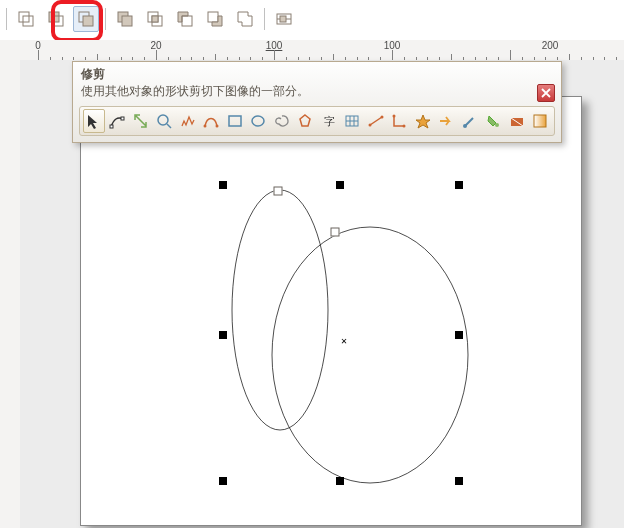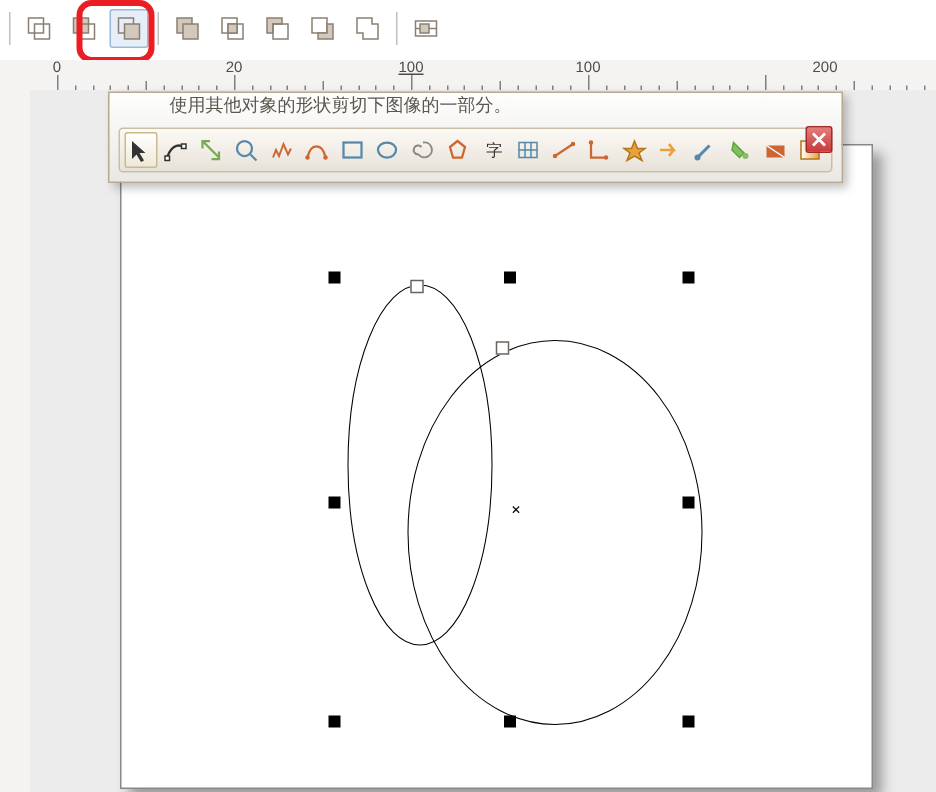--- a/index.html
+++ b/index.html
@@ -150,21 +150,20 @@
   .float-panel .title {
     font-weight: bold;
     font-size: 12px;
     color: #5c564d;
     padding: 4px 8px 0 8px;
   }
   .float-panel .desc {
     font-size: 12px;
     color: #5c564d;
     padding: 0 16px 4px 8px;
-    margin-left: 32px;
   }
   .close-btn {
     position: absolute;
     top: 22px;
     right: 6px;
     width: 16px;
     height: 16px;
     background: linear-gradient(#e57d7d,#c83a3a);
     border: 1px solid #9f2b2b;
     border-radius: 2px;
@@ -341,20 +340,21 @@
     <div class="sel-handle" style="left: 455px; top: 331px;"></div>
     <div class="sel-handle" style="left: 219px; top: 477px;"></div>
     <div class="sel-handle" style="left: 336px; top: 477px;"></div>
     <div class="sel-handle" style="left: 455px; top: 477px;"></div>
     <div class="obj-handle" style="left: 278px; top: 191px;"></div>
     <div class="obj-handle" style="left: 335px; top: 232px;"></div>
     <div class="center-x" style="left: 344px; top: 340px;">✕</div>
   </div>
 
 <div class="float-panel">
+  <div class="title">修剪</div>
   <div class="desc">使用其他对象的形状剪切下图像的一部分。</div>
   <div class="close-btn">
     <svg width="10" height="10">
         <path d="M1 1 L9 9 M9 1 L1 9" stroke="#fff" stroke-width="1.8"></path>
       </svg>
   </div>
   <div class="float-toolbar" id="ftb">
       <div class="fbtn active">
         <svg width="18" height="18">
           <defs>

